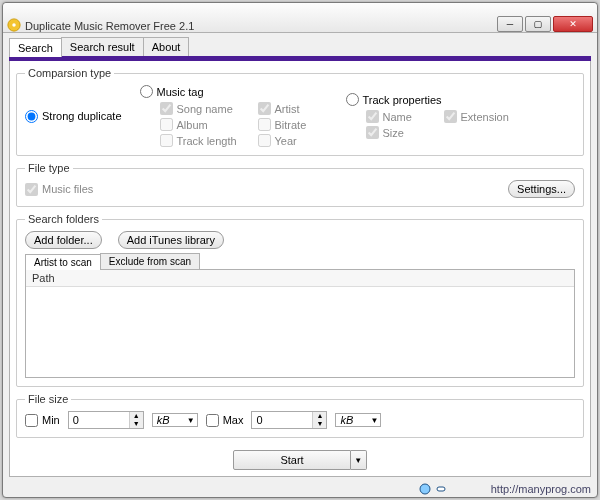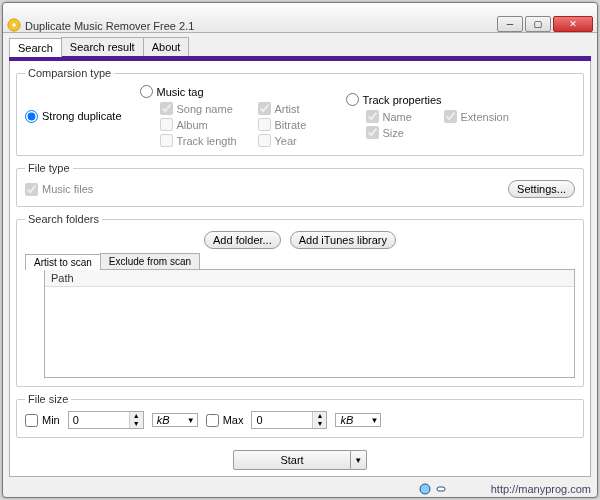--- a/index.html
+++ b/index.html
@@ -20,25 +20,25 @@
 legend { padding: 0 3px; color: #333; }
 .row { display: flex; align-items: center; gap: 18px; }
 .subopts { margin-top: 4px; display: grid; grid-template-columns: 90px 70px; gap: 3px 8px; margin-left: 20px; }
 .subopts.props { grid-template-columns: 70px 80px; }
 .chk, .rad { display: flex; align-items: center; gap: 4px; }
 .chk input, .rad input { margin: 0; }
 .disabled { color: #888; }
 .btn { background: linear-gradient(#fafafa,#e5e5e5); border: 1px solid #9a9a9a; border-radius: 9px; padding: 2px 8px; cursor: pointer; }
 .right { margin-left: auto; }
 .folders-box { flex: 1; display: flex; flex-direction: column; }
-.folder-btns { display: flex; gap: 9px; justify-content: center; margin-bottom: 4px; }
+.folder-btns { display: flex; gap: 16px; justify-content: flex-start; margin-bottom: 4px; }
 .inner-tabs { display: flex; border-bottom: 1px solid #b0b0b0; }
 .inner-tab { padding: 2px 8px; border: 1px solid #b0b0b0; border-bottom: none; background: #eee; margin-right: -1px; cursor: pointer; font-size: 10px; }
 .inner-tab.active { background: #fff; position: relative; top: 1px; }
-.pathlist { flex: 1; border: 1px solid #b0b0b0; border-top: none; background: #fff; margin-left: 19px; }
+.pathlist { flex: 1; border: 1px solid #b0b0b0; border-top: none; background: #fff; }
 .pathhead { border-bottom: 1px solid #ddd; padding: 2px 6px; background: #f7f7f7; color: #333; }
 .size-row { display: flex; align-items: center; gap: 8px; }
 .numbox { display: flex; align-items: center; border: 1px solid #aaa; background: #fff; }
 .numbox input { width: 60px; border: none; padding: 2px 4px; outline: none; text-align: left; }
 .spin { width: 14px; display: flex; flex-direction: column; }
 .spin span { height: 8px; font-size: 7px; text-align: center; background: #eee; border-left: 1px solid #ccc; line-height: 7px; cursor: pointer; }
 .sel { border: 1px solid #aaa; background: #fff; display: flex; align-items: center; padding: 0 2px 0 4px; font-style: italic; }
 .sel span.val { min-width: 26px; }
 .sel span.arr { font-size: 8px; margin-left: 4px; }
 .startbar { display: flex; justify-content: center; margin-top: 6px; }

